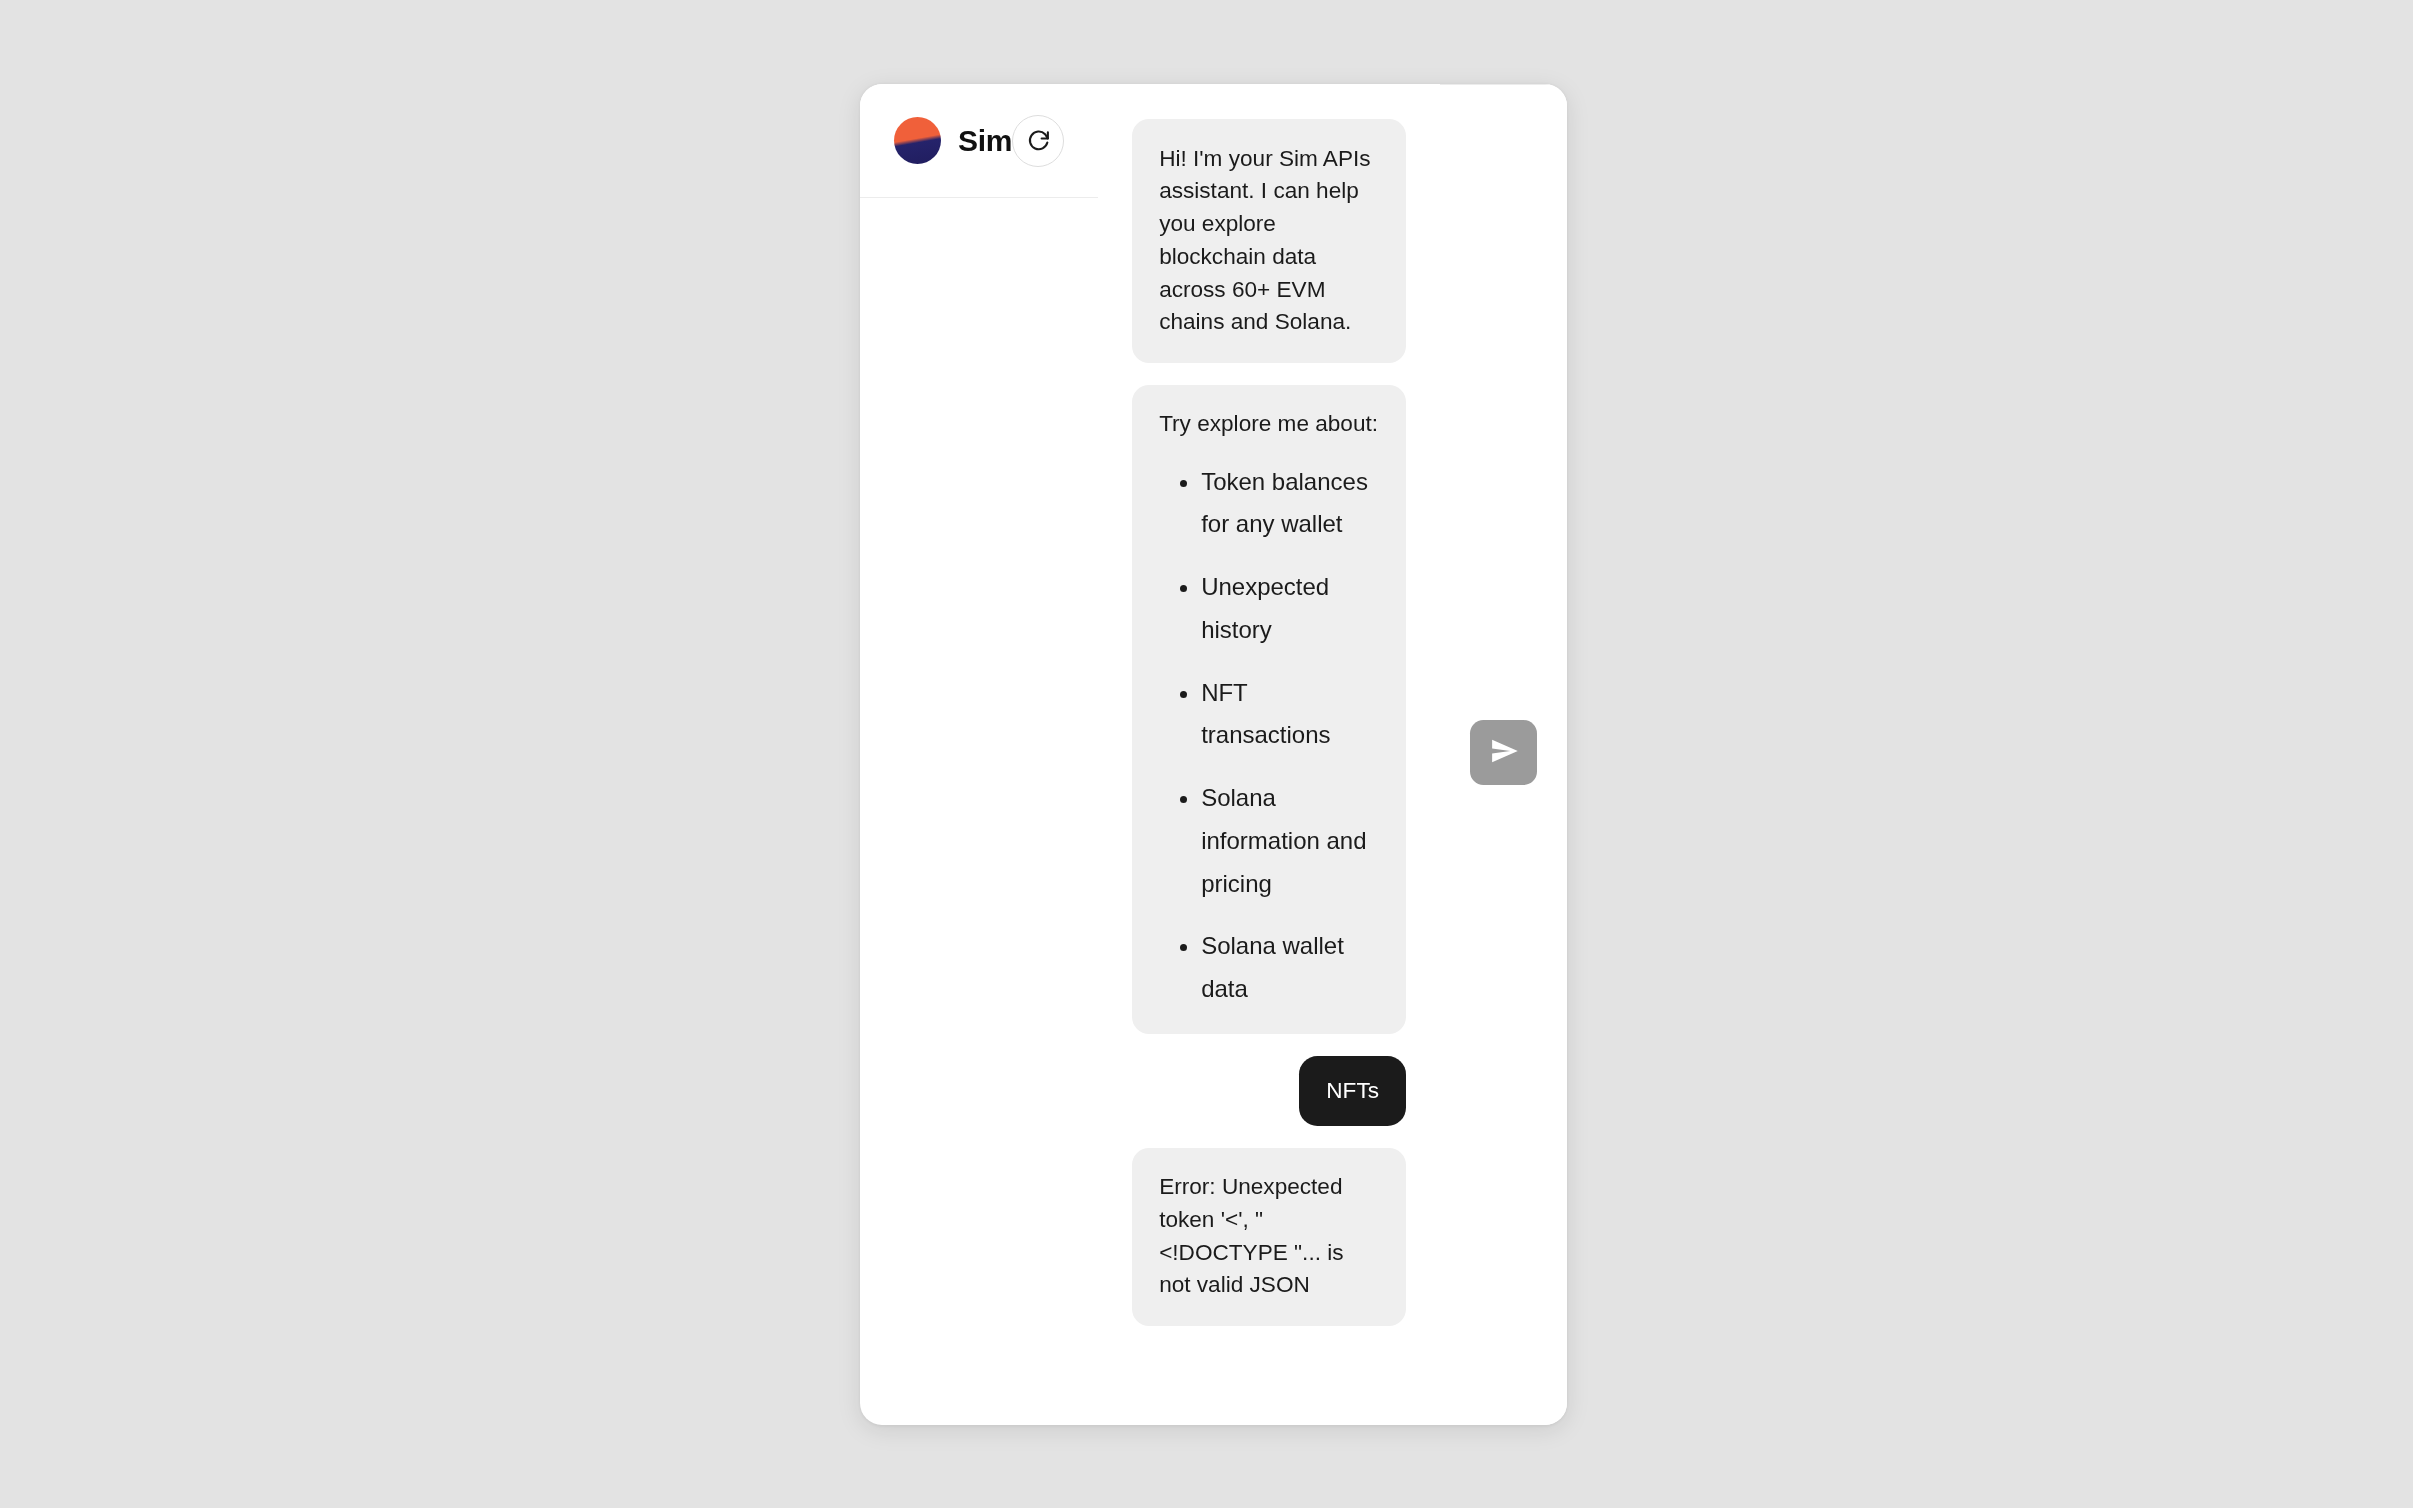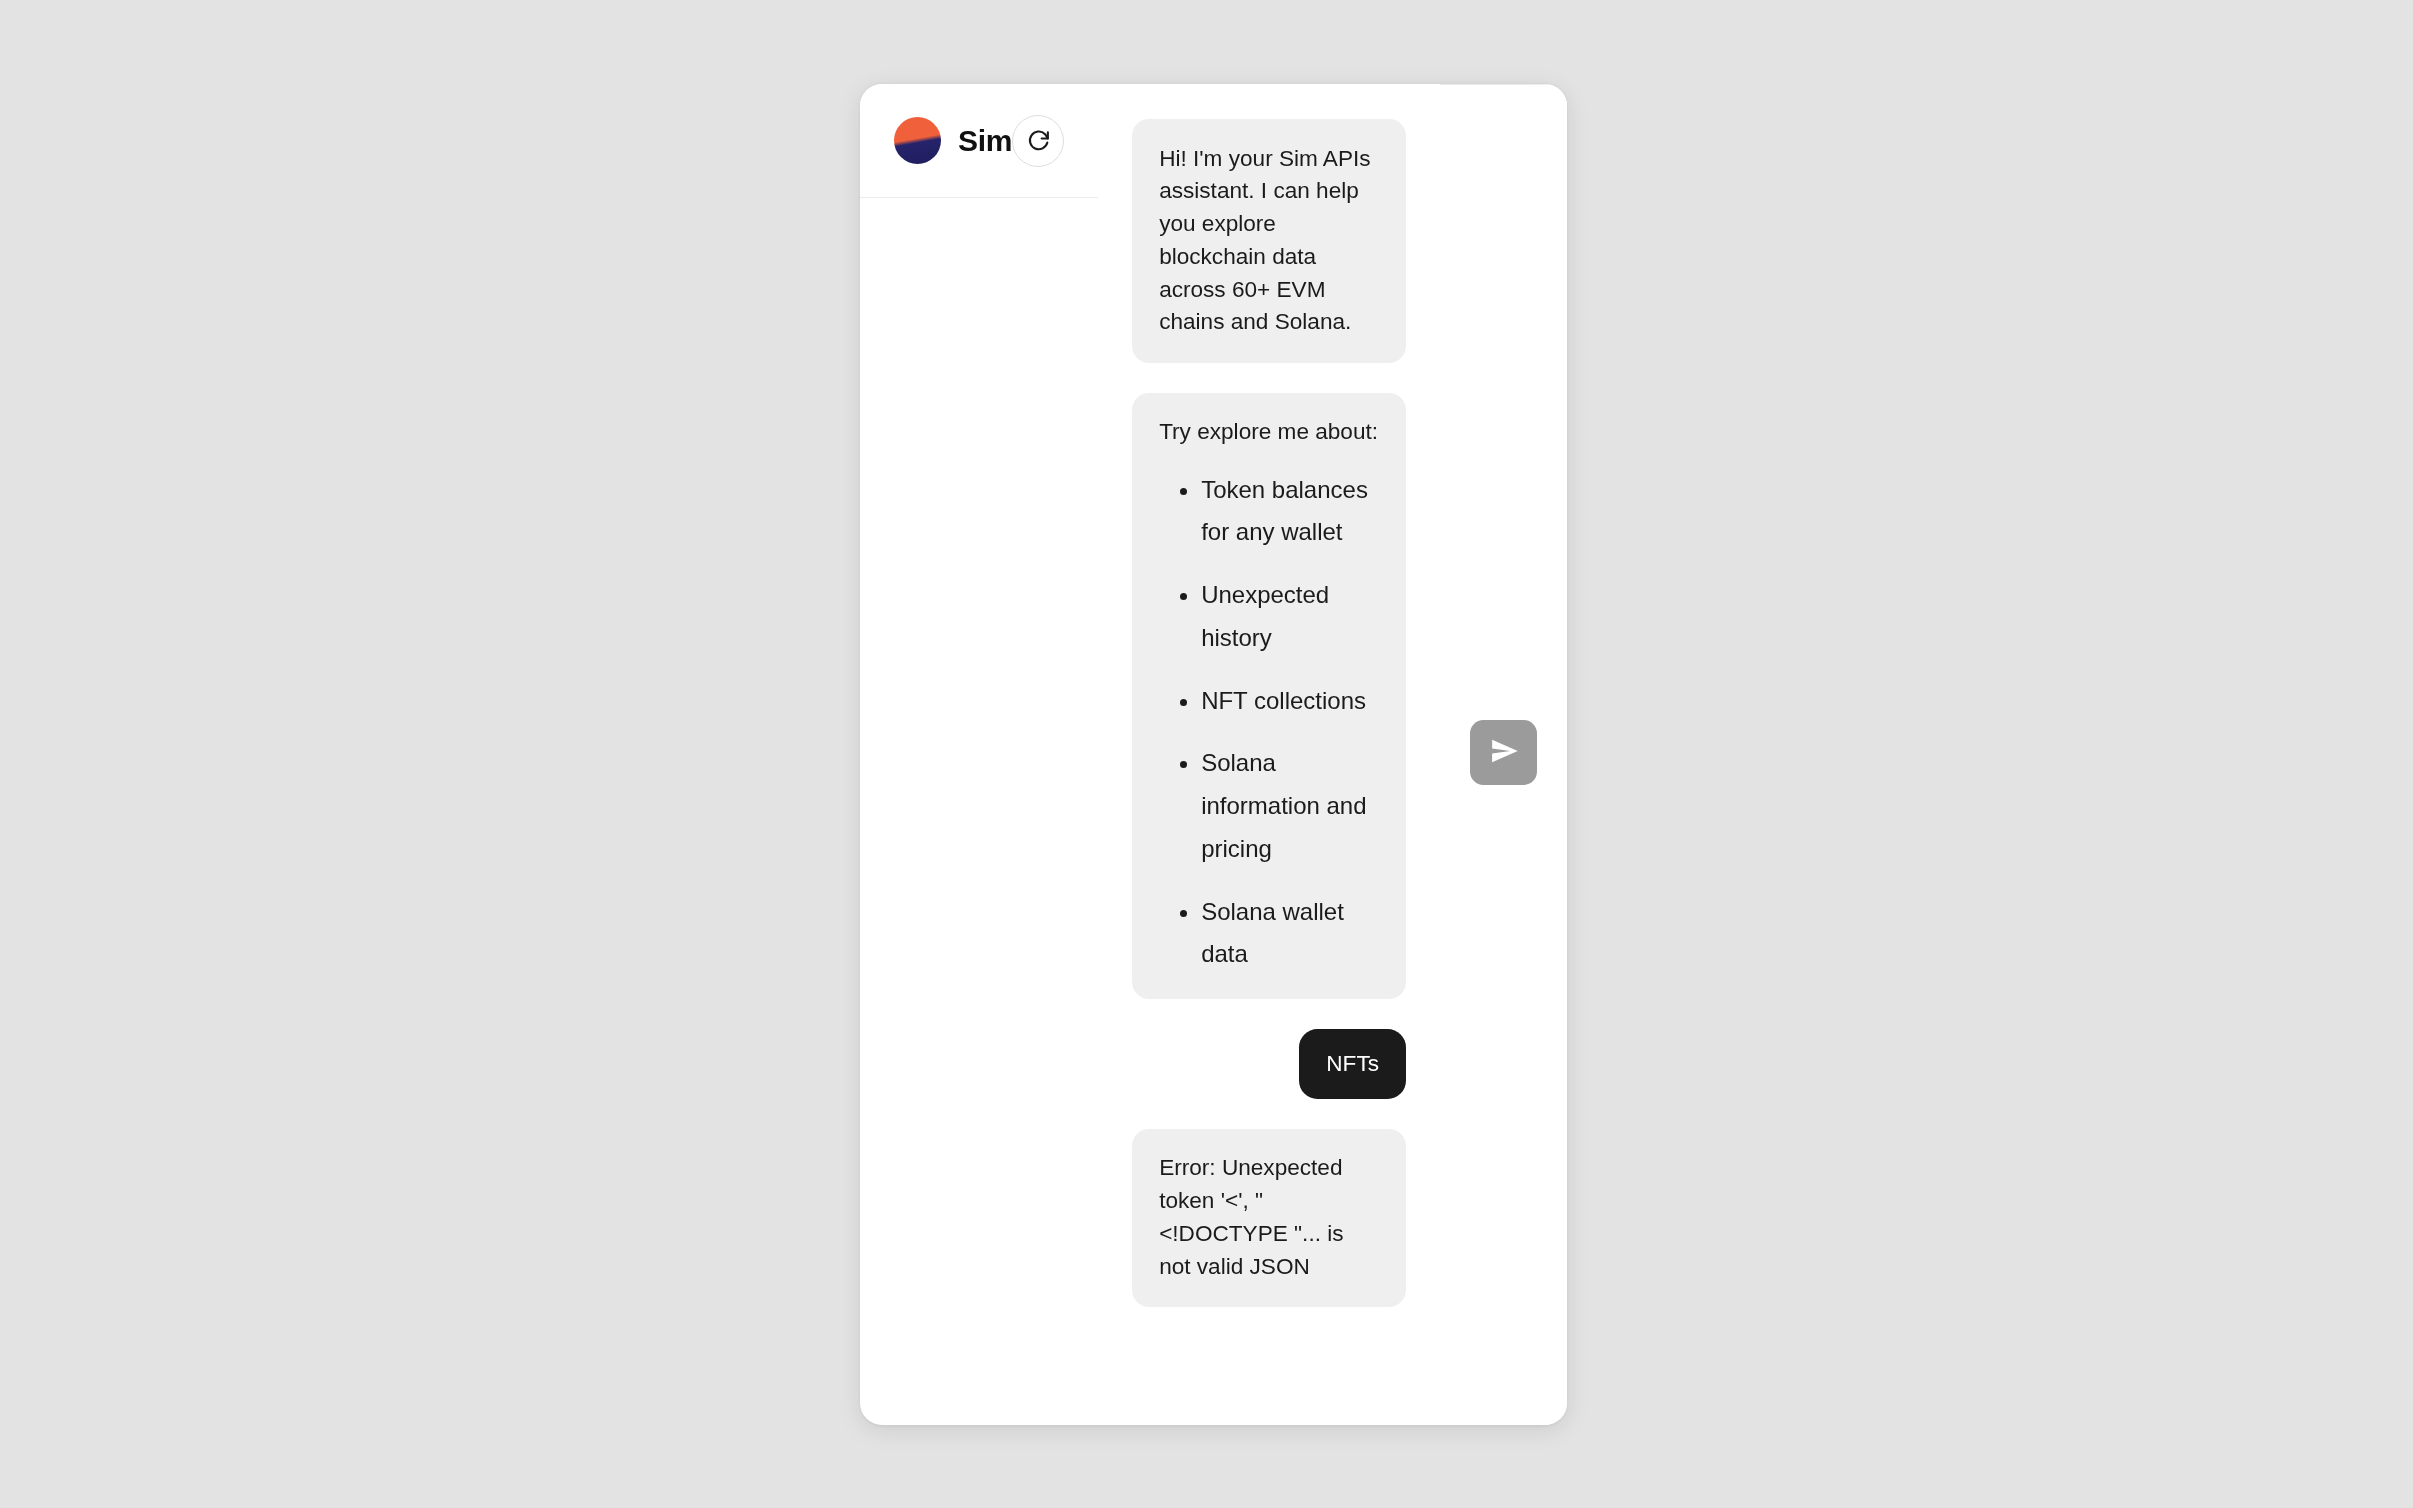--- a/index.html
+++ b/index.html
@@ -72,21 +72,21 @@
     cursor: pointer;
   }
   .refresh-btn svg { display: block; }
 
   
   .messages {
     flex: 1 1 auto;
     padding: 35px 34px 17px 34px;
     display: flex;
     flex-direction: column;
-    gap: 30px;
+    gap: 22px;
     overflow: hidden;
   }
   .msg-row { display: flex; width: 100%; }
   .msg-row.bot { justify-content: flex-start; }
   .msg-row.user { justify-content: flex-end; }
 
   .bubble {
     border-radius: 17px;
     padding: 23.5px 27px;
     font-size: 22.6px;
@@ -185,21 +185,21 @@
       <div class="msg-row bot">
         <div class="bubble bot">Hi! I'm your Sim APIs assistant. I can help you explore blockchain data across 60+ EVM chains and Solana.</div>
       </div>
 
       <div class="msg-row bot">
         <div class="bubble bot narrow">
           <div class="suggest-title">Try explore me about:</div>
           <ul class="suggest-list">
             <li>Token balances for any wallet</li>
             <li>Unexpected history</li>
-            <li>NFT collections</li>
+            <li>NFT transactions</li>
             <li>Solana information and pricing</li>
             <li>Solana wallet data</li>
           </ul>
         </div>
       </div>
 
       <div class="msg-row user">
         <div class="bubble user">NFTs</div>
       </div>
 

